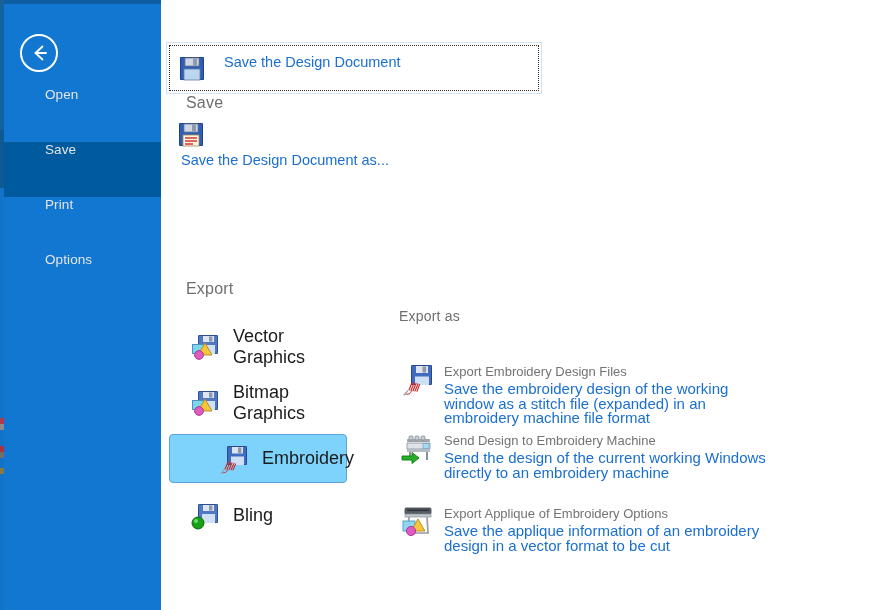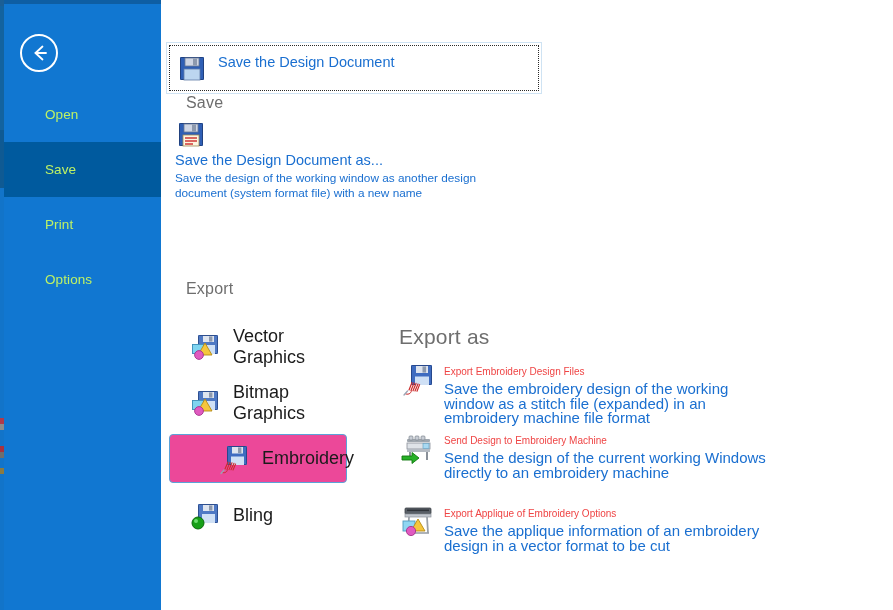--- a/index.html
+++ b/index.html
@@ -79,24 +79,24 @@
 
   .nav-list {
     position: absolute;
     top: 87px;
     left: 0;
     right: 0;
   }
   .nav-item {
     height: 55px;
     display: flex;
-    align-items: center;
+    align-items: flex-start;
     padding-left: 45px;
     box-sizing: border-box;
-    color: #bef264;
+    color: #e5e5e5;
     font-size: 13.5px;
     letter-spacing: 0.1px;
     cursor: pointer;
   }
   .nav-item.selected {
     background: #005a9e;
   }
 
   
   .content {
@@ -110,40 +110,40 @@
     position: absolute;
     color: #6e6e6e;
     font-size: 16px;
     font-weight: 400;
     letter-spacing: 0.2px;
   }
   #save-heading   { left: 25px; top: 94px; }
   #export-heading { left: 25px; top: 280px; }
   #exportas-heading {
     left: 238px;
-    top: 325px;
+    top: 308px;
     color: #6e6e6e;
-    font-size: 21px;
+    font-size: 14px;
   }
 
   
   .cmd {
     position: absolute;
     display: flex;
     align-items: flex-start;
     cursor: pointer;
     box-sizing: border-box;
   }
   .cmd .cmd-icon {
     flex: 0 0 auto;
     width: 32px;
     height: 32px;
     margin-right: 10px;
   }
-  .cmd .cmd-text { padding-top: 1px; }
+  .cmd .cmd-text { padding-top: 1px; margin-left: 6px; }
   .cmd-title {
     display: block;
     color: #1a6fd0;
     font-size: 14.5px;
     line-height: 18px;
     white-space: nowrap;
   }
   .cmd-desc {
     display: block;
     color: #1a6fd0;
@@ -192,21 +192,21 @@
     width: 32px;
     height: 32px;
     flex: 0 0 auto;
     margin-right: 12px;
   }
   .export-item .ei-label {
     color: #1b1b1b;
     font-size: 18px;
   }
   .export-item.selected {
-    background: #ec4899;
+    background: #7dd3fc;
     border: 1px solid #5ba3d8;
     padding-left: 48px;
   }
 
   
   .exportas-item {
     position: absolute;
     left: 240px;
     width: 370px;
     display: flex;
@@ -214,22 +214,22 @@
     cursor: pointer;
   }
   .exportas-item .ea-icon {
     width: 34px;
     height: 34px;
     flex: 0 0 auto;
     margin-right: 9px;
   }
   .exportas-title {
     display: block;
-    color: #ef4444;
-    font-size: 10px;
+    color: #737373;
+    font-size: 13px;
     line-height: 17px;
     white-space: nowrap;
   }
   .exportas-desc {
     display: block;
     color: #1a6fd0;
     font-size: 15px;
     line-height: 14.5px;
     margin-top: 2px;
     max-width: 330px;
@@ -300,21 +300,20 @@
           <rect x="17" y="6.5" width="4" height="7" fill="#8d99ad"></rect>
           <rect x="8" y="17" width="16" height="11" fill="#fdf6df"></rect>
           <rect x="8" y="17" width="16" height="11" fill="none" stroke="#a08a56" stroke-width="0.8"></rect>
           <line x1="10" y1="20" x2="22" y2="20" stroke="#cc2a2a" stroke-width="1.4"></line>
           <line x1="10" y1="23" x2="22" y2="23" stroke="#cc2a2a" stroke-width="1.4"></line>
           <line x1="10" y1="26" x2="18" y2="26" stroke="#cc2a2a" stroke-width="1.4"></line>
         </svg>
       </div>
       <div class="cmd-text">
         <span class="cmd-title">Save the Design Document as...</span>
-        <span class="cmd-desc">Save the design of the working window as another design document (system format file) with a new name</span>
       </div>
     </div>
 
     <div class="section-heading" id="export-heading">Export</div>
 
     <div class="export-item" style="top:322px">
       <div class="ei-icon">
         <svg width="32" height="32" viewBox="0 0 32 32" aria-hidden="true">
           <rect x="9" y="4" width="20" height="19" rx="1" fill="#4f79c4"></rect>
           <rect x="9.5" y="4.5" width="19" height="18" rx="1" fill="none" stroke="#2e4f8f" stroke-width="1"></rect>

